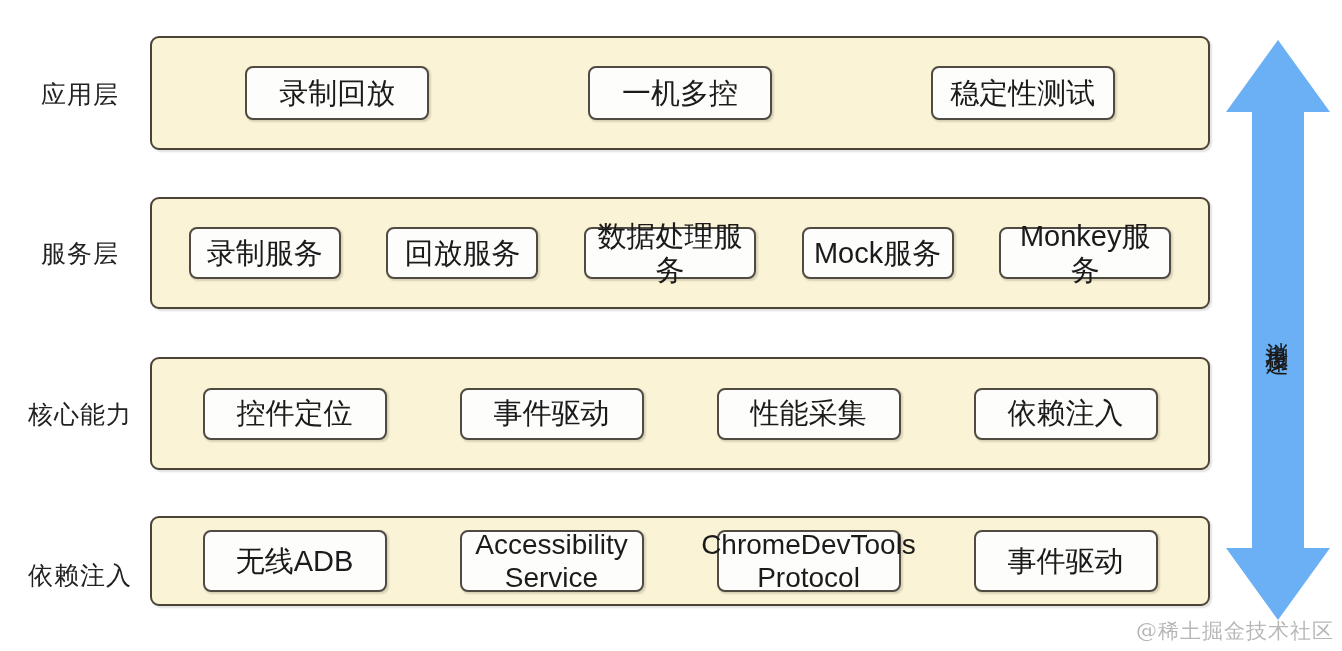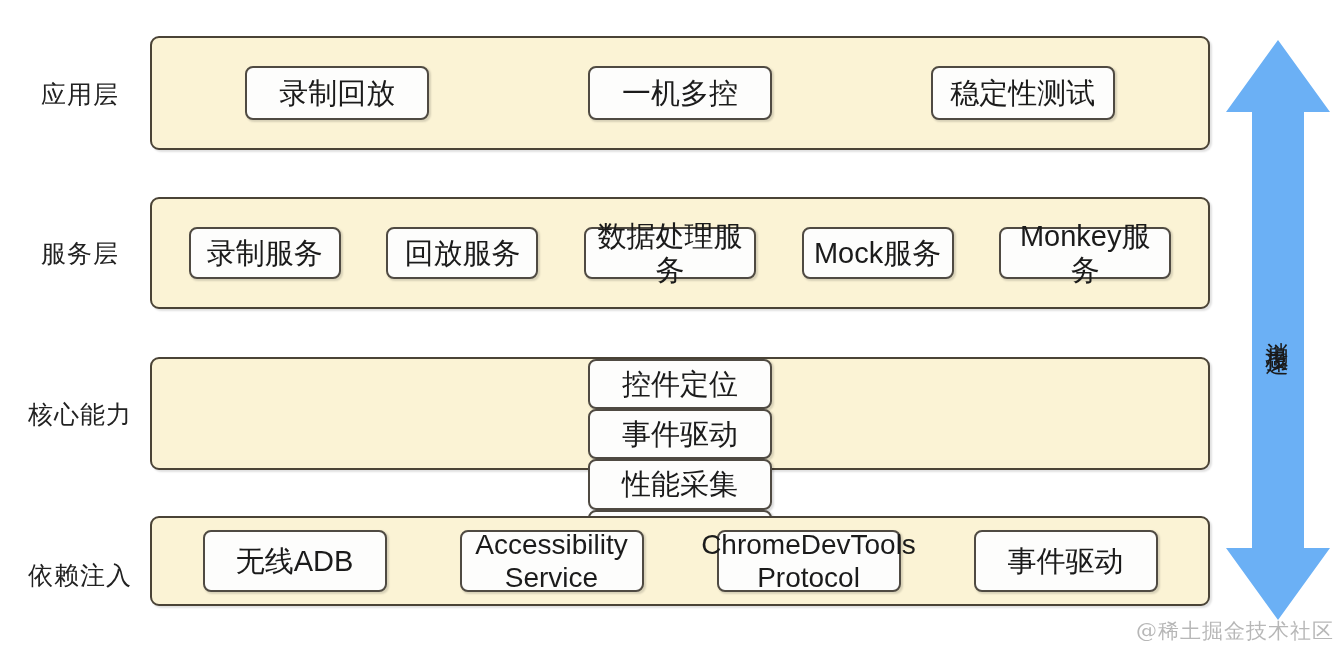--- a/index.html
+++ b/index.html
@@ -77,21 +77,21 @@
   
   #row-app      { top: 36px; }
   #row-app .layer-band      { top: 0; height: 114px; }
   #row-app .layer-label     { top: 42px; }
 
   #row-service  { top: 197px; }
   #row-service .layer-band  { top: 0; height: 112px; }
   #row-service .layer-label { top: 40px; }
 
   #row-core     { top: 357px; }
-  #row-core .layer-band     { top: 0; height: 113px; flex-direction: column; }
+  #row-core .layer-band     { top: 0; height: 113px; }
   #row-core .layer-label    { top: 41px; }
 
   #row-base     { top: 516px; }
   #row-base .layer-band     { top: 0; height: 90px; }
   #row-base .layer-label    { top: 43px; }
 
   
   #row-app .node     { height: 54px; }
   #row-service .node { height: 52px; }
   #row-core .node    { height: 52px; }

